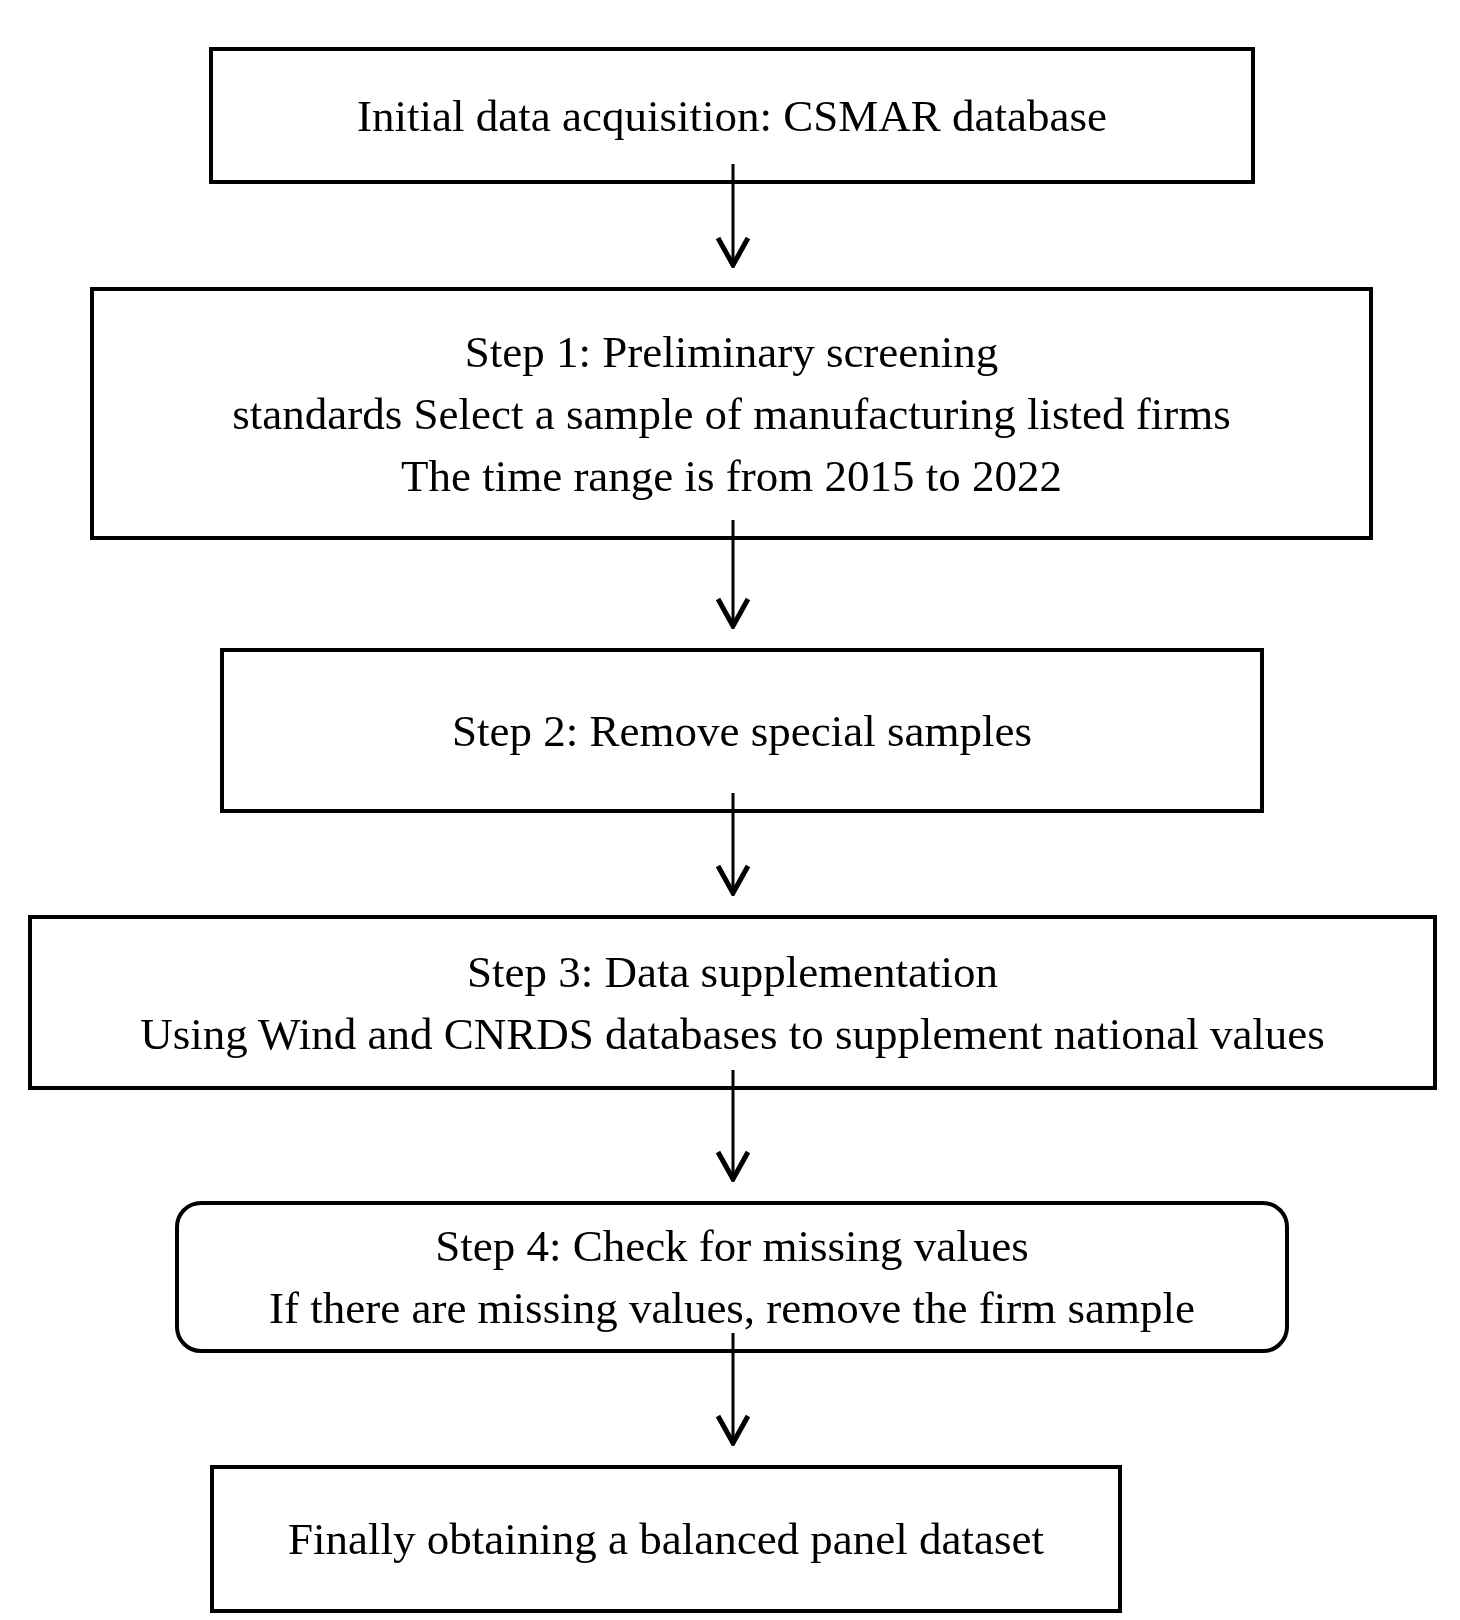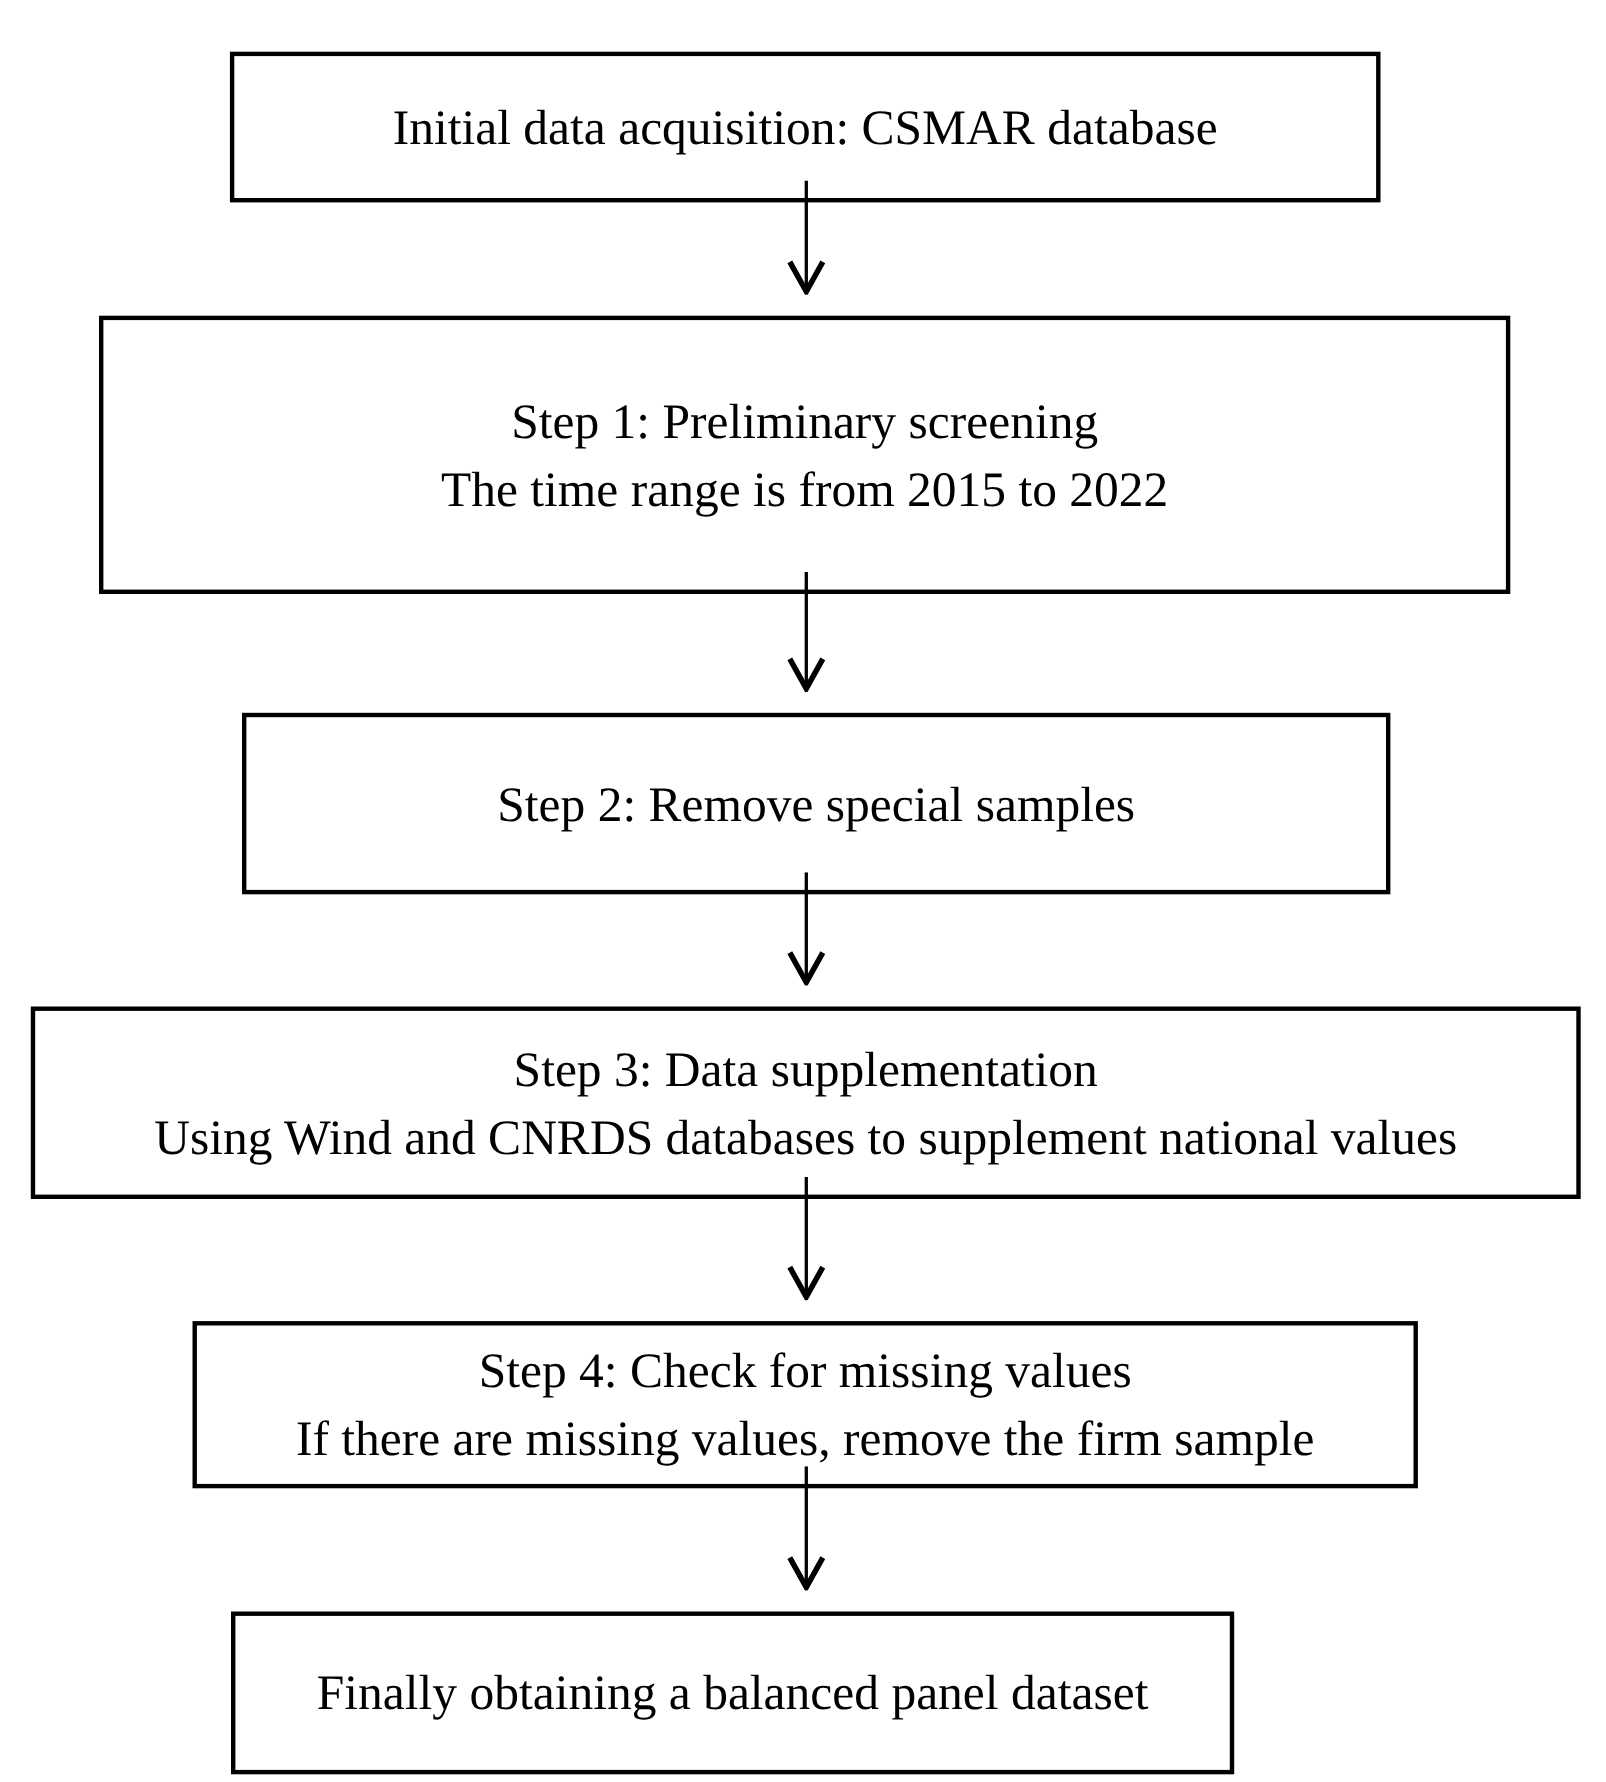--- a/index.html
+++ b/index.html
@@ -38,21 +38,21 @@
     width: 44px;
     color: #000000;
   }
   .arrow svg { display: block; }
 
   
   #box-0 { left: 209px; top: 27px;   width: 1046px; height: 137px; }
   #box-1 { left: 90px;  top: 267px;  width: 1283px; height: 253px; }
   #box-2 { left: 220px; top: 628px;  width: 1044px; height: 165px; }
   #box-3 { left: 28px;  top: 895px;  width: 1409px; height: 175px; }
-  #box-4 { left: 175px; top: 1181px; width: 1114px; height: 152px; }
+  #box-4 { left: 175px; top: 1181px; width: 1114px; height: 152px; border-radius: 26px; }
   #box-5 { left: 210px; top: 1445px; width: 912px; height: 148px; }
 
   #arrow-0 { left: 711px; top: 164px;  height: 104px; }
   #arrow-1 { left: 711px; top: 520px;  height: 109px; }
   #arrow-2 { left: 711px; top: 793px;  height: 103px; }
   #arrow-3 { left: 711px; top: 1070px; height: 112px; }
   #arrow-4 { left: 711px; top: 1333px; height: 113px; }
 </style>
 </head>
 <body>
@@ -65,20 +65,21 @@
 
   <div class="arrow" id="arrow-0">
     <svg width="44" height="104" viewBox="0 0 44 104">
       <line x1="22" y1="0" x2="22" y2="100" stroke="currentColor" stroke-width="3"></line>
       <polyline points="7,74 22,101 37,74" fill="none" stroke="currentColor" stroke-width="5"></polyline>
     </svg>
   </div>
 
   <div class="flow-box" id="box-1">
     <div class="flow-line">Step 1: Preliminary screening</div>
+    <div class="flow-line">standards Select a sample of manufacturing listed firms</div>
     <div class="flow-line">The time range is from 2015 to 2022</div>
   </div>
 
   <div class="arrow" id="arrow-1">
     <svg width="44" height="109" viewBox="0 0 44 109">
       <line x1="22" y1="0" x2="22" y2="105" stroke="currentColor" stroke-width="3"></line>
       <polyline points="7,79 22,106 37,79" fill="none" stroke="currentColor" stroke-width="5"></polyline>
     </svg>
   </div>
 

